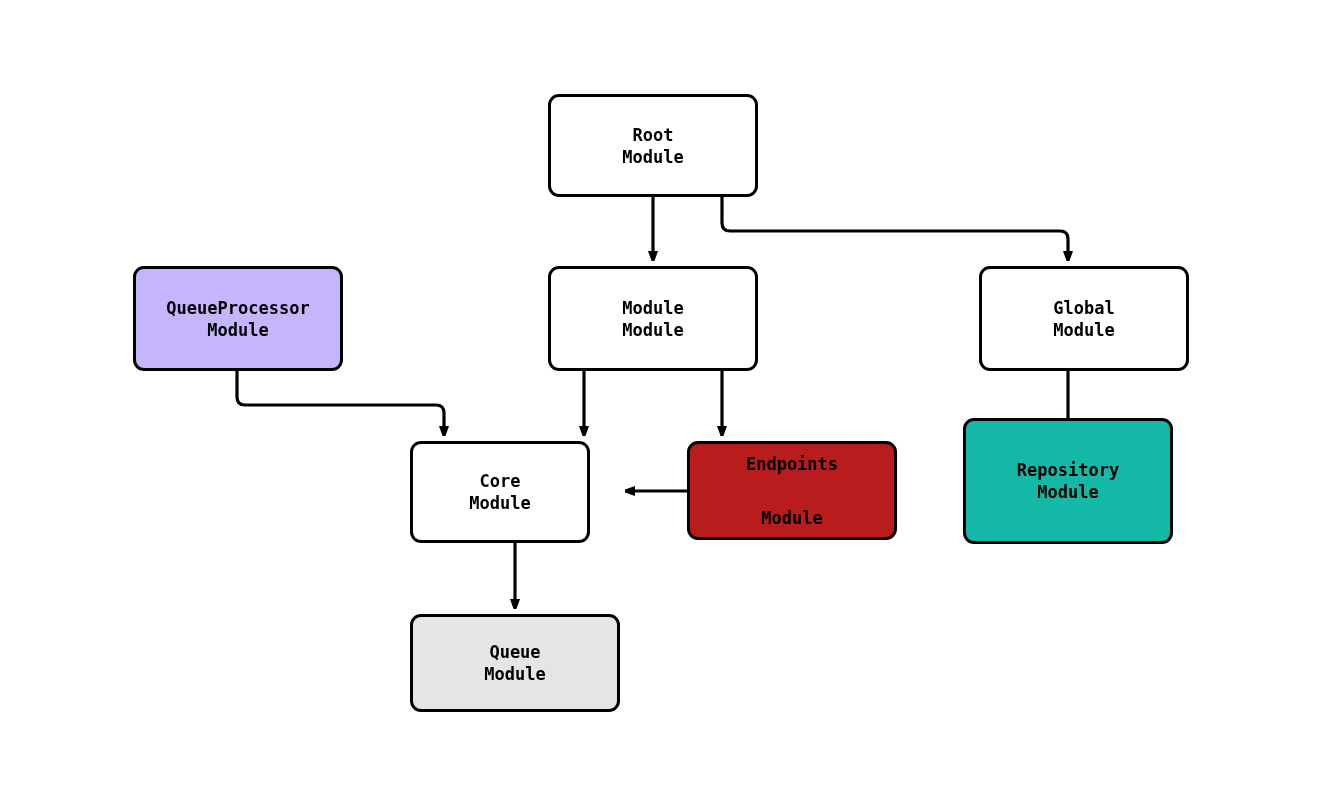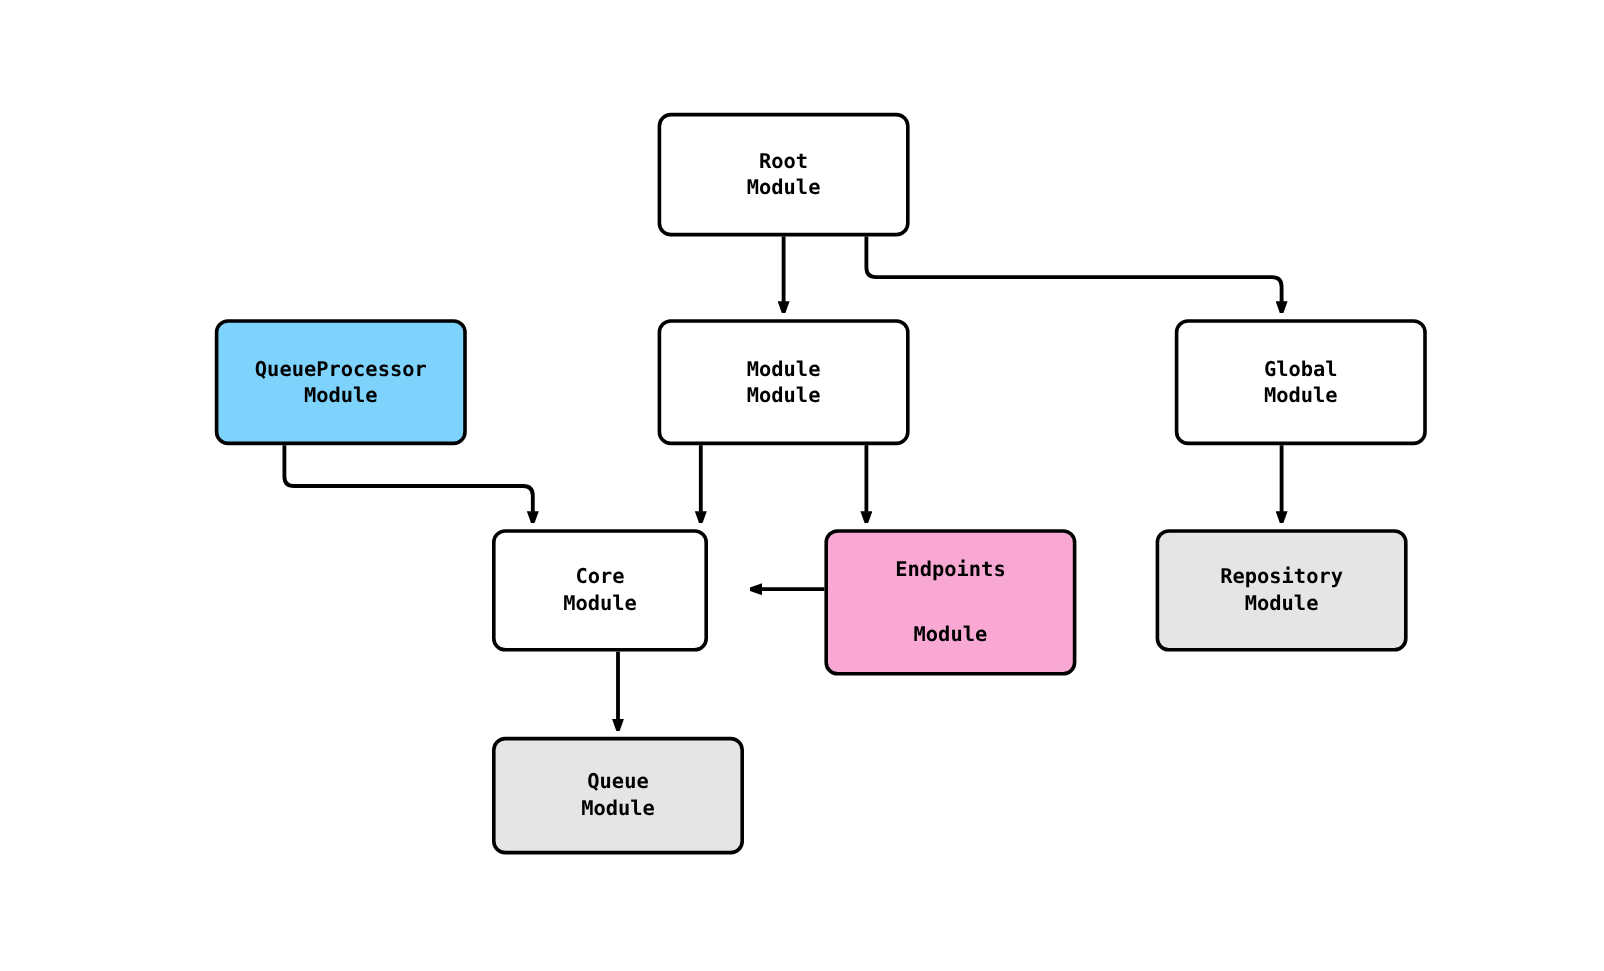--- a/index.html
+++ b/index.html
@@ -70,46 +70,46 @@
         <path d="M 515 543 L 515 600" marker-end="url(#arrowhead)" stroke="#000000"></path>
         <path d="M 687 491 L 634 491" marker-end="url(#arrowhead)" stroke="#000000"></path>
       </g>
   </svg>
 
   <div class="node-box" id="node-root" style="left: 548px; top: 94px; width: 210px; height: 103px; background: rgb(255, 255, 255); border-color: rgb(0, 0, 0);">
     <span class="node-label-line">Root</span>
     <span class="node-label-line">Module</span>
   </div>
 
-  <div class="node-box" id="node-queueprocessor" style="left: 133px; top: 266px; width: 210px; height: 105px; background: #7dd3fc; border-color: rgb(0, 0, 0); margin-left: 46px;">
+  <div class="node-box" id="node-queueprocessor" style="left: 133px; top: 266px; width: 210px; height: 105px; background: #c4b5fd; border-color: rgb(0, 0, 0);">
     <span class="node-label-line">QueueProcessor</span>
     <span class="node-label-line">Module</span>
   </div>
 
   <div class="node-box" id="node-server" style="left: 548px; top: 266px; width: 210px; height: 105px; background: rgb(255, 255, 255); border-color: rgb(0, 0, 0);">
     <span class="node-label-line">Module</span>
     <span class="node-label-line">Module</span>
   </div>
 
   <div class="node-box" id="node-global" style="left: 963px; top: 266px; width: 210px; height: 105px; background: rgb(255, 255, 255); border-color: rgb(0, 0, 0); margin-left: 16px;">
     <span class="node-label-line">Global</span>
     <span class="node-label-line">Module</span>
   </div>
 
   <div class="node-box" id="node-core" style="left: 410px; top: 441px; width: 180px; height: 102px; background: rgb(255, 255, 255); border-color: rgb(0, 0, 0);">
     <span class="node-label-line">Core</span>
     <span class="node-label-line">Module</span>
   </div>
 
-  <div class="node-box" id="node-endpoints" style="left: 687px; top: 441px; width: 210px; height: 122px; background: #f9a8d4; border-color: rgb(0, 0, 0); gap: 32px;">
+  <div class="node-box" id="node-endpoints" style="left: 687px; top: 441px; width: 210px; height: 99px; background: #b91c1c; border-color: rgb(0, 0, 0); gap: 32px;">
     <span class="node-label-line">Endpoints</span>
     <span class="node-label-line">Module</span>
   </div>
 
-  <div class="node-box" id="node-repository" style="left: 963px; top: 441px; width: 210px; height: 102px; background: #e5e5e5; border-color: rgb(0, 0, 0);">
+  <div class="node-box" id="node-repository" style="left: 963px; top: 418px; width: 210px; height: 126px; background: #14b8a6; border-color: rgb(0, 0, 0);">
     <span class="node-label-line">Repository</span>
     <span class="node-label-line">Module</span>
   </div>
 
   <div class="node-box" id="node-queue" style="left: 410px; top: 614px; width: 210px; height: 98px; background: #e5e5e5; border-color: rgb(0, 0, 0);">
     <span class="node-label-line">Queue</span>
     <span class="node-label-line">Module</span>
   </div>
 
 </div>

